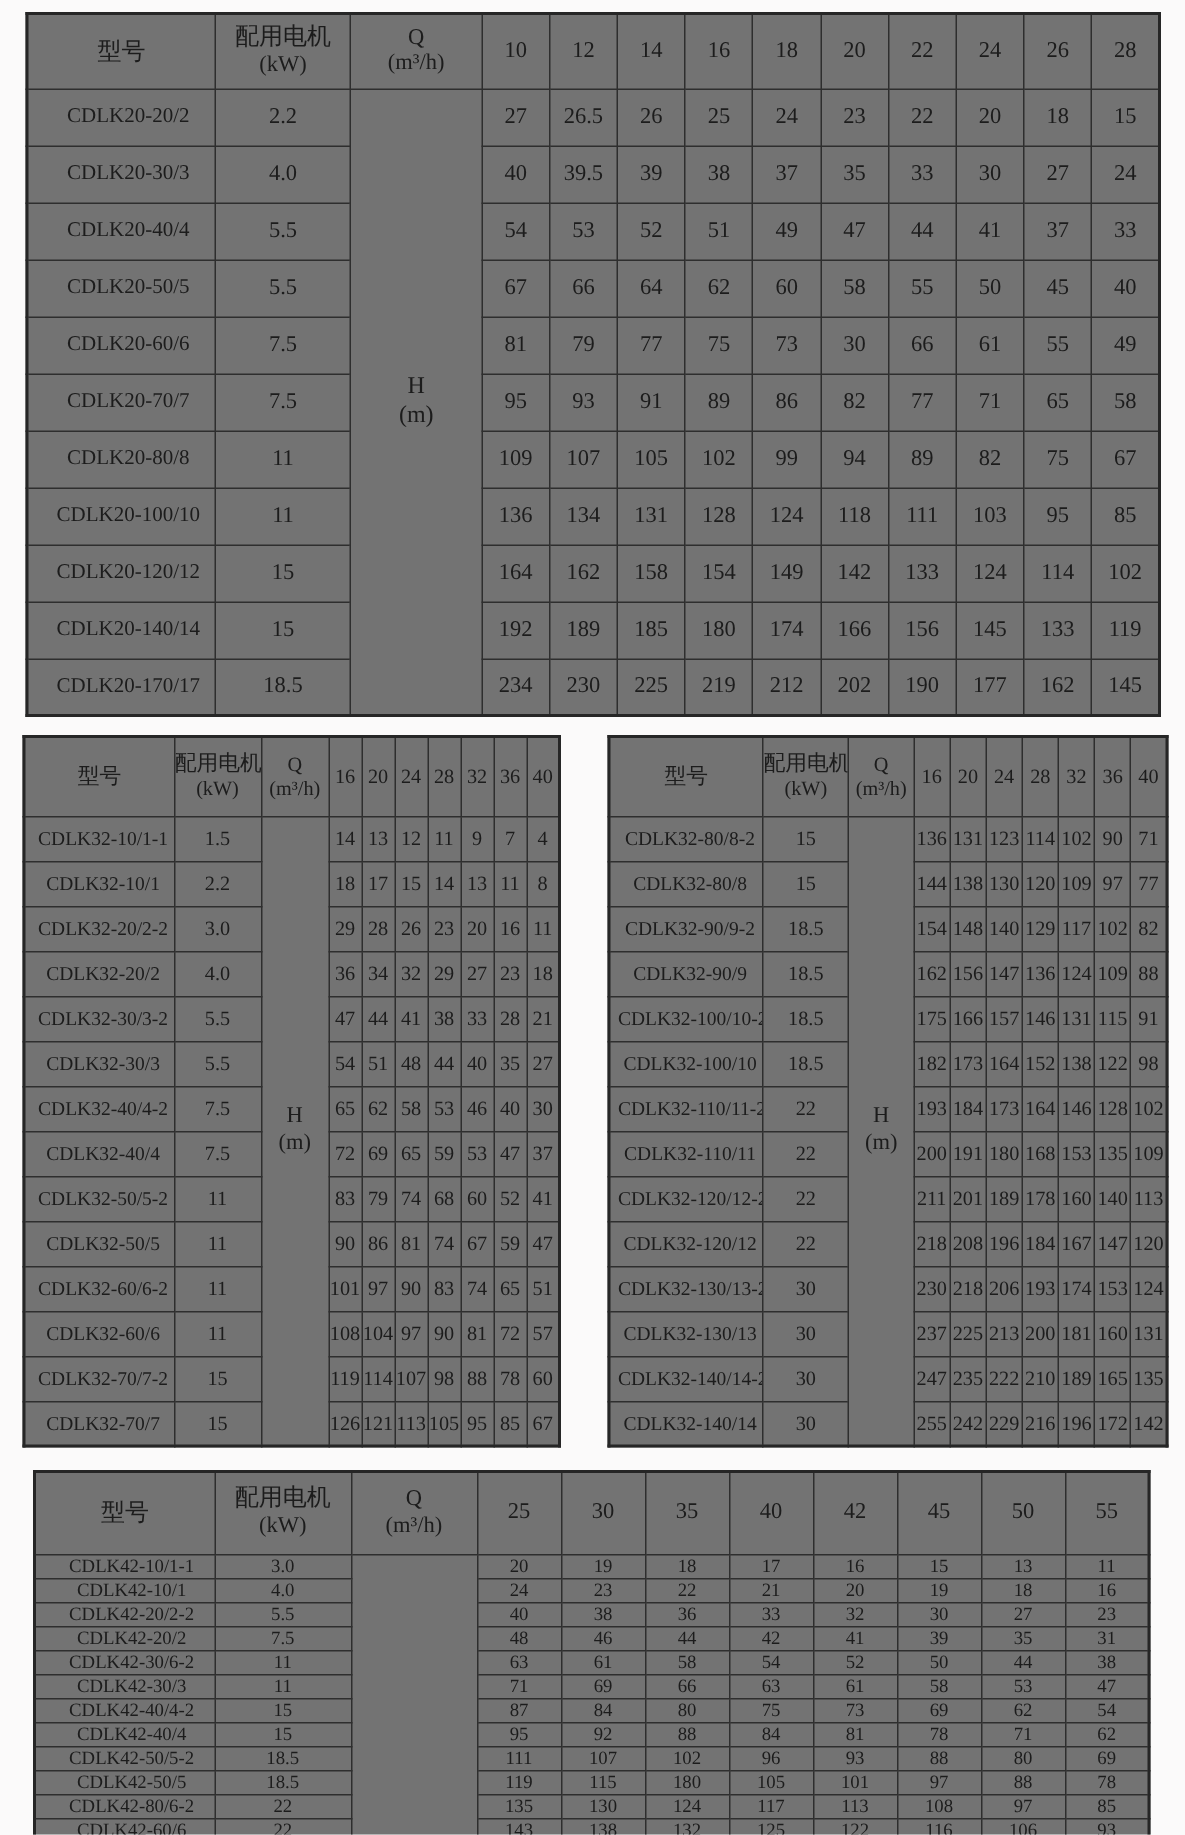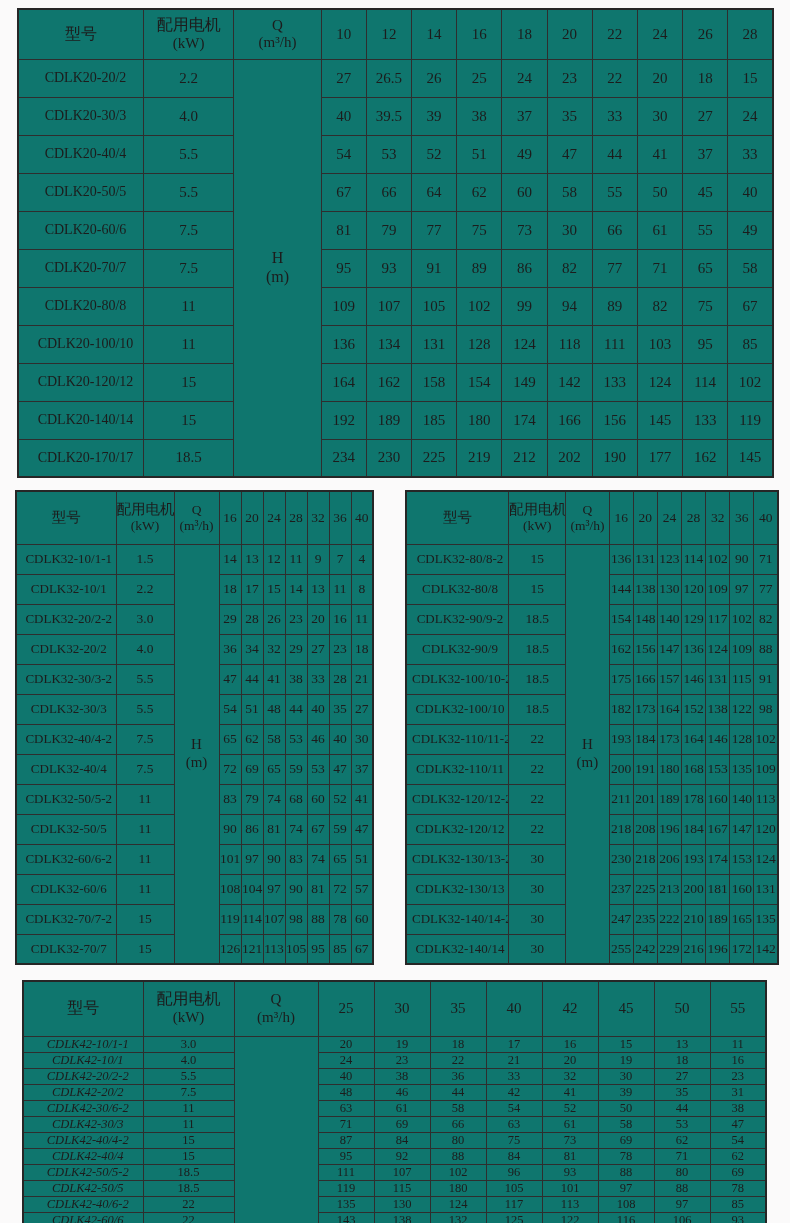--- a/index.html
+++ b/index.html
@@ -4,21 +4,21 @@
 <style>
   html,body{margin:0;padding:0;}
   body{
     width:790px;height:1223px;overflow:hidden;
     background:#fbfafa;color:#1c1c1c;
     font-family:"Liberation Serif","DejaVu Serif",serif;
     -webkit-font-smoothing:antialiased;
   }
   .t{
     border-collapse:collapse;table-layout:fixed;
-    border:2px solid #262626;background:#0f766e;
+    border:2px solid #262626;background:#737373;
   }
   .t th,.t td{
     border:1.5px solid #2e2e2e;
     text-align:center;vertical-align:middle;
     font-weight:normal;padding:0;overflow:hidden;
     white-space:nowrap;
   }
   .hdr-line{line-height:1.18;}
   .model-cell{text-align:left;padding-left:9px !important;}
   .head-col-cell{font-size:16px;line-height:1.2;}
@@ -41,21 +41,21 @@
   .t2 .model-cell,.t3 .model-cell{font-size:13px;padding-left:5px !important;}
   .t2 .head-col-cell,.t3 .head-col-cell{font-size:15px;}
 
   
   .t4{margin:15px 0 0 22px;width:743px;font-size:12.5px;}
   .t4 thead tr{height:55px;}
   .t4 tbody tr{height:16px;}
   .t4 tbody td{line-height:1;}
   .t4 .cn{font-size:16px;}
   .t4 thead{font-size:15px;}
-  .t4 .model-cell{font-size:12.5px;font-style:italic;}
+  .t4 .model-cell{font-size:12.5px;}
 </style>
 </head>
 <body>
 
 <div>
   <table class="t t1">
       <colgroup>
         <col style="width: 125px;">
         <col style="width: 90px;">
         <col style="width: 87px;">
@@ -795,21 +795,21 @@
           <td>119</td>
           <td>115</td>
           <td>180</td>
           <td>105</td>
           <td>101</td>
           <td>97</td>
           <td>88</td>
           <td>78</td>
         </tr>
         <tr>
-          <td class="model-cell">CDLK42-40/6-2</td>
+          <td class="model-cell">CDLK42-80/6-2</td>
           <td>22</td>
           <td>135</td>
           <td>130</td>
           <td>124</td>
           <td>117</td>
           <td>113</td>
           <td>108</td>
           <td>97</td>
           <td>85</td>
         </tr>

